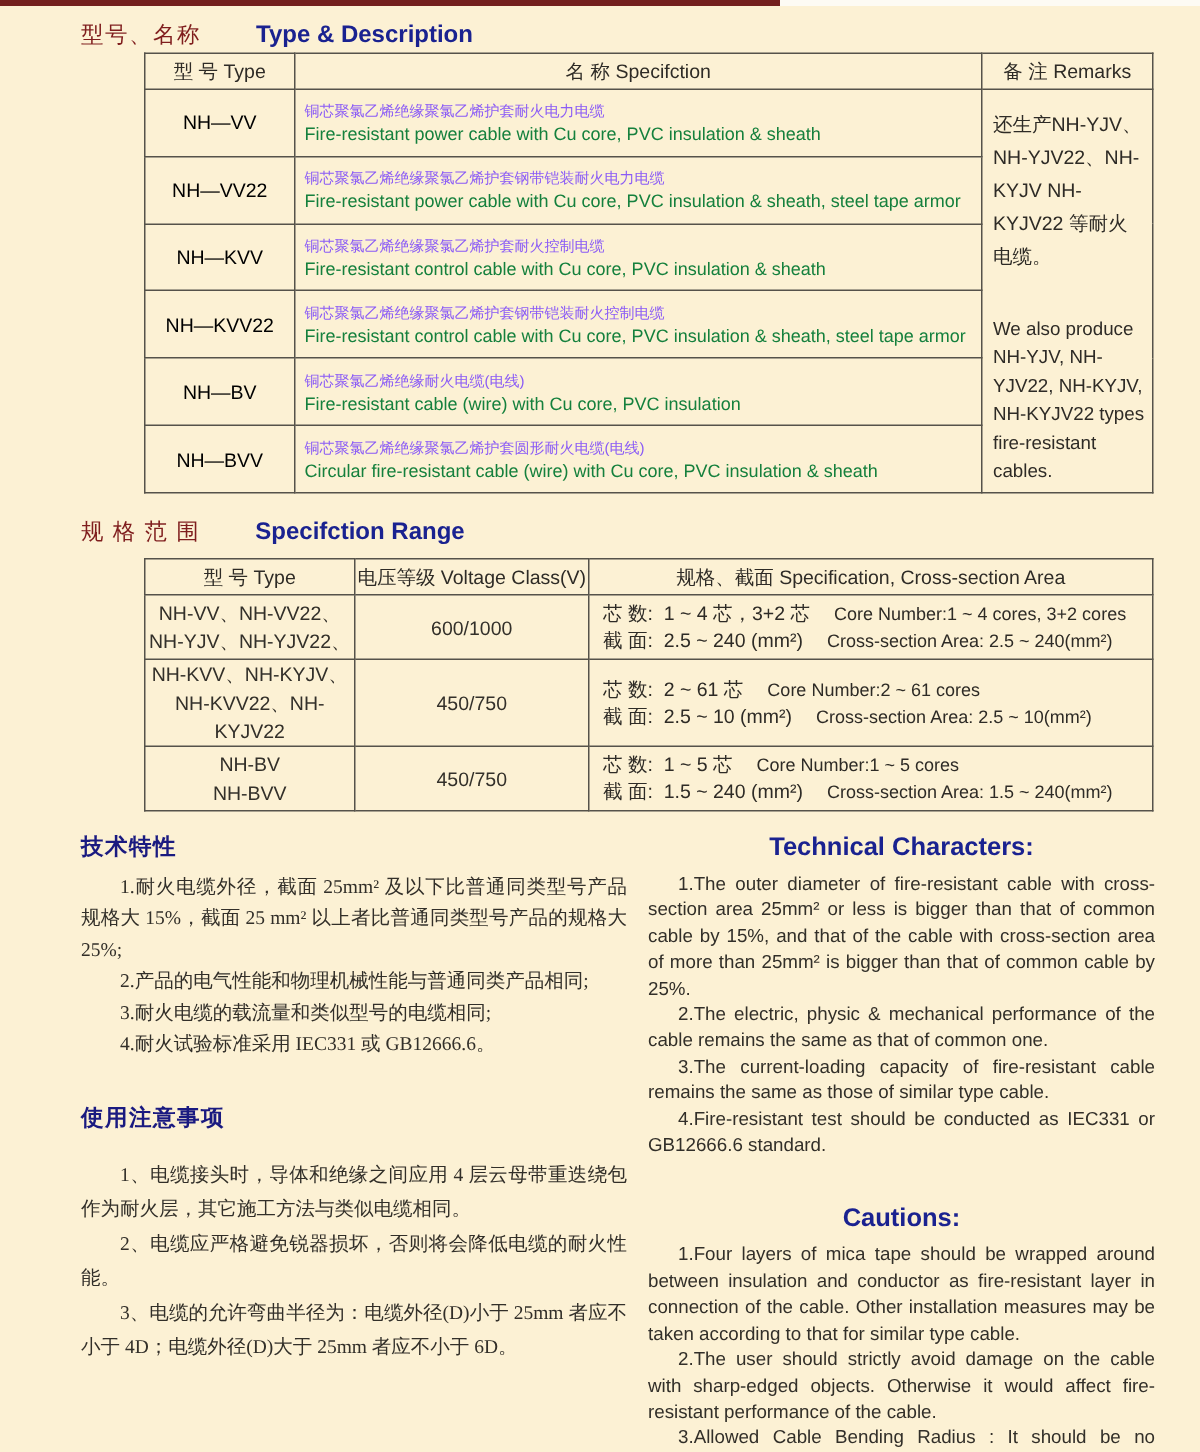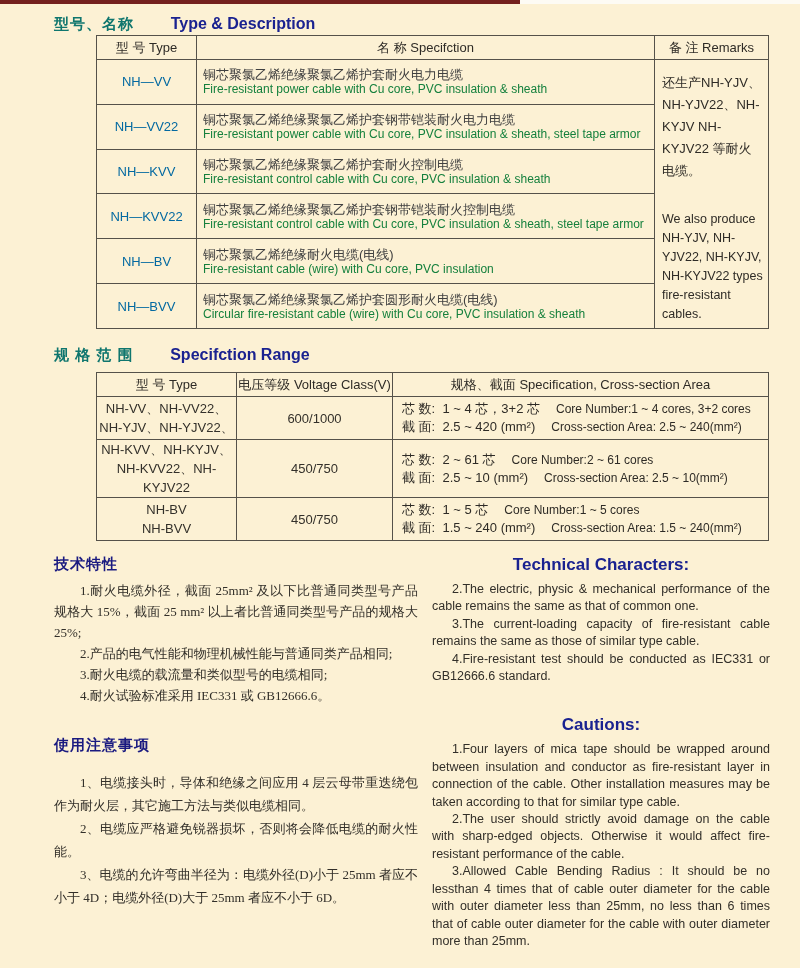--- a/index.html
+++ b/index.html
@@ -11,33 +11,33 @@
     color:#33302a;
     box-sizing:border-box;
     padding:6px 30px 0 54px;
     overflow:hidden;
   }
   .maroon-strip{position:absolute;top:0;left:0;width:520px;height:4px;background:#73201e;}
   .white-strip{position:absolute;top:0;left:520px;right:0;height:4px;background:#fdfbf4;}
 
   
   .sec-head{margin:0;line-height:22px;white-space:nowrap;}
-  .sec-head .zh{color:#0f766e;font-size:15px;font-weight:bold;letter-spacing:1px;}
+  .sec-head .zh{color:#7f1d1d;font-size:15px;font-weight:normal;letter-spacing:1px;}
   .sec-head .en{color:#1a2290;font-size:16px;font-weight:bold;margin-left:30px;}
   .h1{margin-top:4px;}
   .h2{margin-top:12px;}
 
   
   table{border-collapse:collapse;table-layout:fixed;margin-left:42px;width:672px;background:transparent;}
   td,th{border:1px solid #55524a;padding:0;vertical-align:middle;}
   th{font-weight:normal;font-size:13px;color:#2e2b26;}
   .t1 th{height:23px;}
-  .t1 .type-cell{text-align:center;font-size:13px;color:#0369a1;}
+  .t1 .type-cell{text-align:center;font-size:13px;color:#000000;}
   .t1 .desc-cell{padding:1px 6px;height:32px;}
-  .t1 .desc-zh{font-size:13px;line-height:15px;color:#404040;}
+  .t1 .desc-zh{font-size:10px;line-height:15px;color:#8b5cf6;}
   .t1 .desc-en{font-size:12px;line-height:14px;color:#15803d;}
   .t1 .remarks-cell{vertical-align:top;padding:12px 4px 4px 7px;}
   .remarks-zh{font-size:13px;line-height:22px;color:#2e2b26;}
   .remarks-en{margin-top:28px;font-size:12.5px;line-height:19px;color:#2e2b26;}
 
   .t2{margin-top:6px;}
   .t2 th{height:23px;}
   .t2 .type-cell{text-align:center;font-size:13px;line-height:19px;}
   .t2 .volt-cell{text-align:center;font-size:13px;}
   .t2 .spec-cell{padding:2px 4px 2px 9px;height:38px;}
@@ -155,21 +155,21 @@
         <div>NH-VV、NH-VV22、</div>
         <div>NH-YJV、NH-YJV22、</div>
       </td>
       <td class="volt-cell">600/1000</td>
       <td class="spec-cell">
         <div class="spec-line">
           <span class="spec-zh">芯 数:  1 ~ 4 芯，3+2 芯</span>
           <span class="spec-en">Core Number:1 ~ 4 cores, 3+2 cores</span>
         </div>
         <div class="spec-line">
-          <span class="spec-zh">截 面:  2.5 ~ 420 (mm²)</span>
+          <span class="spec-zh">截 面:  2.5 ~ 240 (mm²)</span>
           <span class="spec-en">Cross-section Area: 2.5 ~ 240(mm²)</span>
         </div>
       </td>
     </tr>
     <tr>
       <td class="type-cell">
         <div>NH-KVV、NH-KYJV、</div>
         <div>NH-KVV22、NH-KYJV22</div>
       </td>
       <td class="volt-cell">450/750</td>
@@ -216,20 +216,21 @@
       <h3 class="zh-head gap-m">使用注意事项</h3>
       <div class="zh-body notes-body gap-l">
         <p>1、电缆接头时，导体和绝缘之间应用 4 层云母带重迭绕包作为耐火层，其它施工方法与类似电缆相同。</p>
         <p>2、电缆应严格避免锐器损坏，否则将会降低电缆的耐火性能。</p>
         <p>3、电缆的允许弯曲半径为：电缆外径(D)小于 25mm 者应不小于 4D；电缆外径(D)大于 25mm 者应不小于 6D。</p>
       </div>
     </div>
     <div class="col-r">
       <h3 class="en-head">Technical Characters:</h3>
       <div class="en-body gap-s">
+        <p>1.The outer diameter of fire-resistant cable with cross-section area 25mm² or less  is bigger than that of common cable  by 15%, and that of the cable with cross-section area of more than 25mm² is bigger than that of common cable by 25%.</p>
         <p>2.The electric, physic &amp; mechanical performance of the cable remains the same as that of common one.</p>
         <p>3.The current-loading capacity of fire-resistant cable remains the same as those of similar type cable.</p>
         <p>4.Fire-resistant test should be conducted as IEC331 or GB12666.6 standard.</p>
       </div>
       <h3 class="en-head gap-m">Cautions:</h3>
       <div class="en-body gap-s">
         <p>1.Four layers of mica tape should be wrapped around between insulation and conductor as fire-resistant layer in connection of the cable. Other installation measures may be taken according to that for similar type cable.</p>
         <p>2.The user should strictly avoid damage on the cable with sharp-edged objects. Otherwise it would affect  fire-resistant performance of the cable.</p>
         <p>3.Allowed Cable Bending Radius : It should be no lessthan 4 times that of cable outer diameter for the cable with outer diameter less than 25mm, no less than 6 times that of cable outer diameter for the cable with outer diameter more than 25mm.</p>
       </div>

